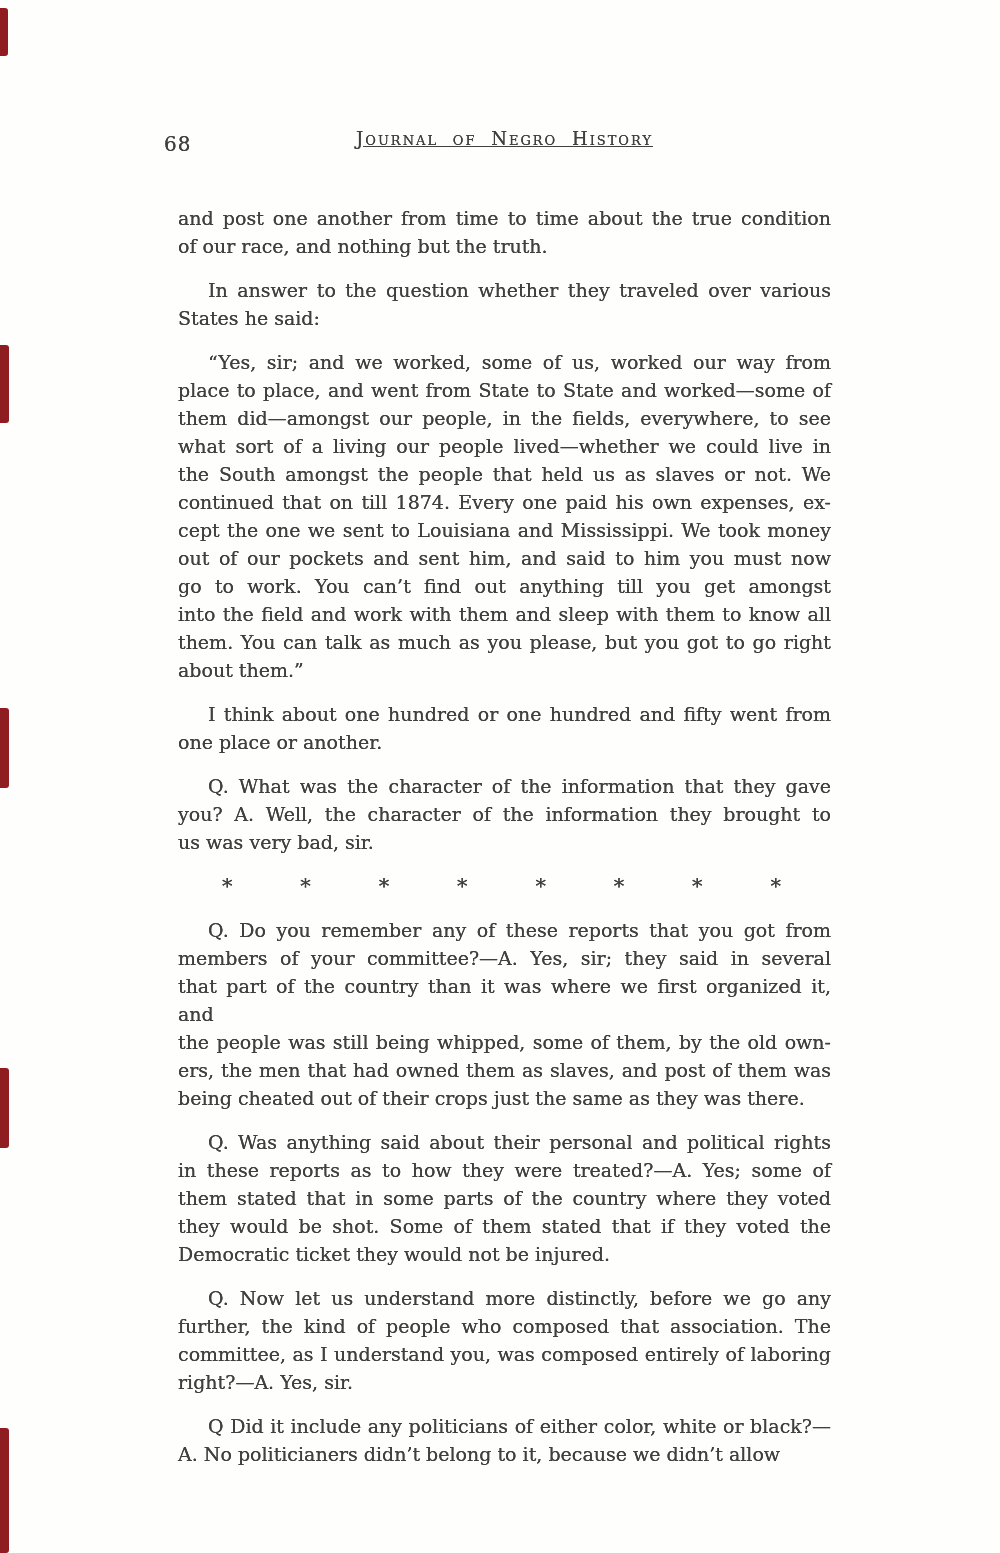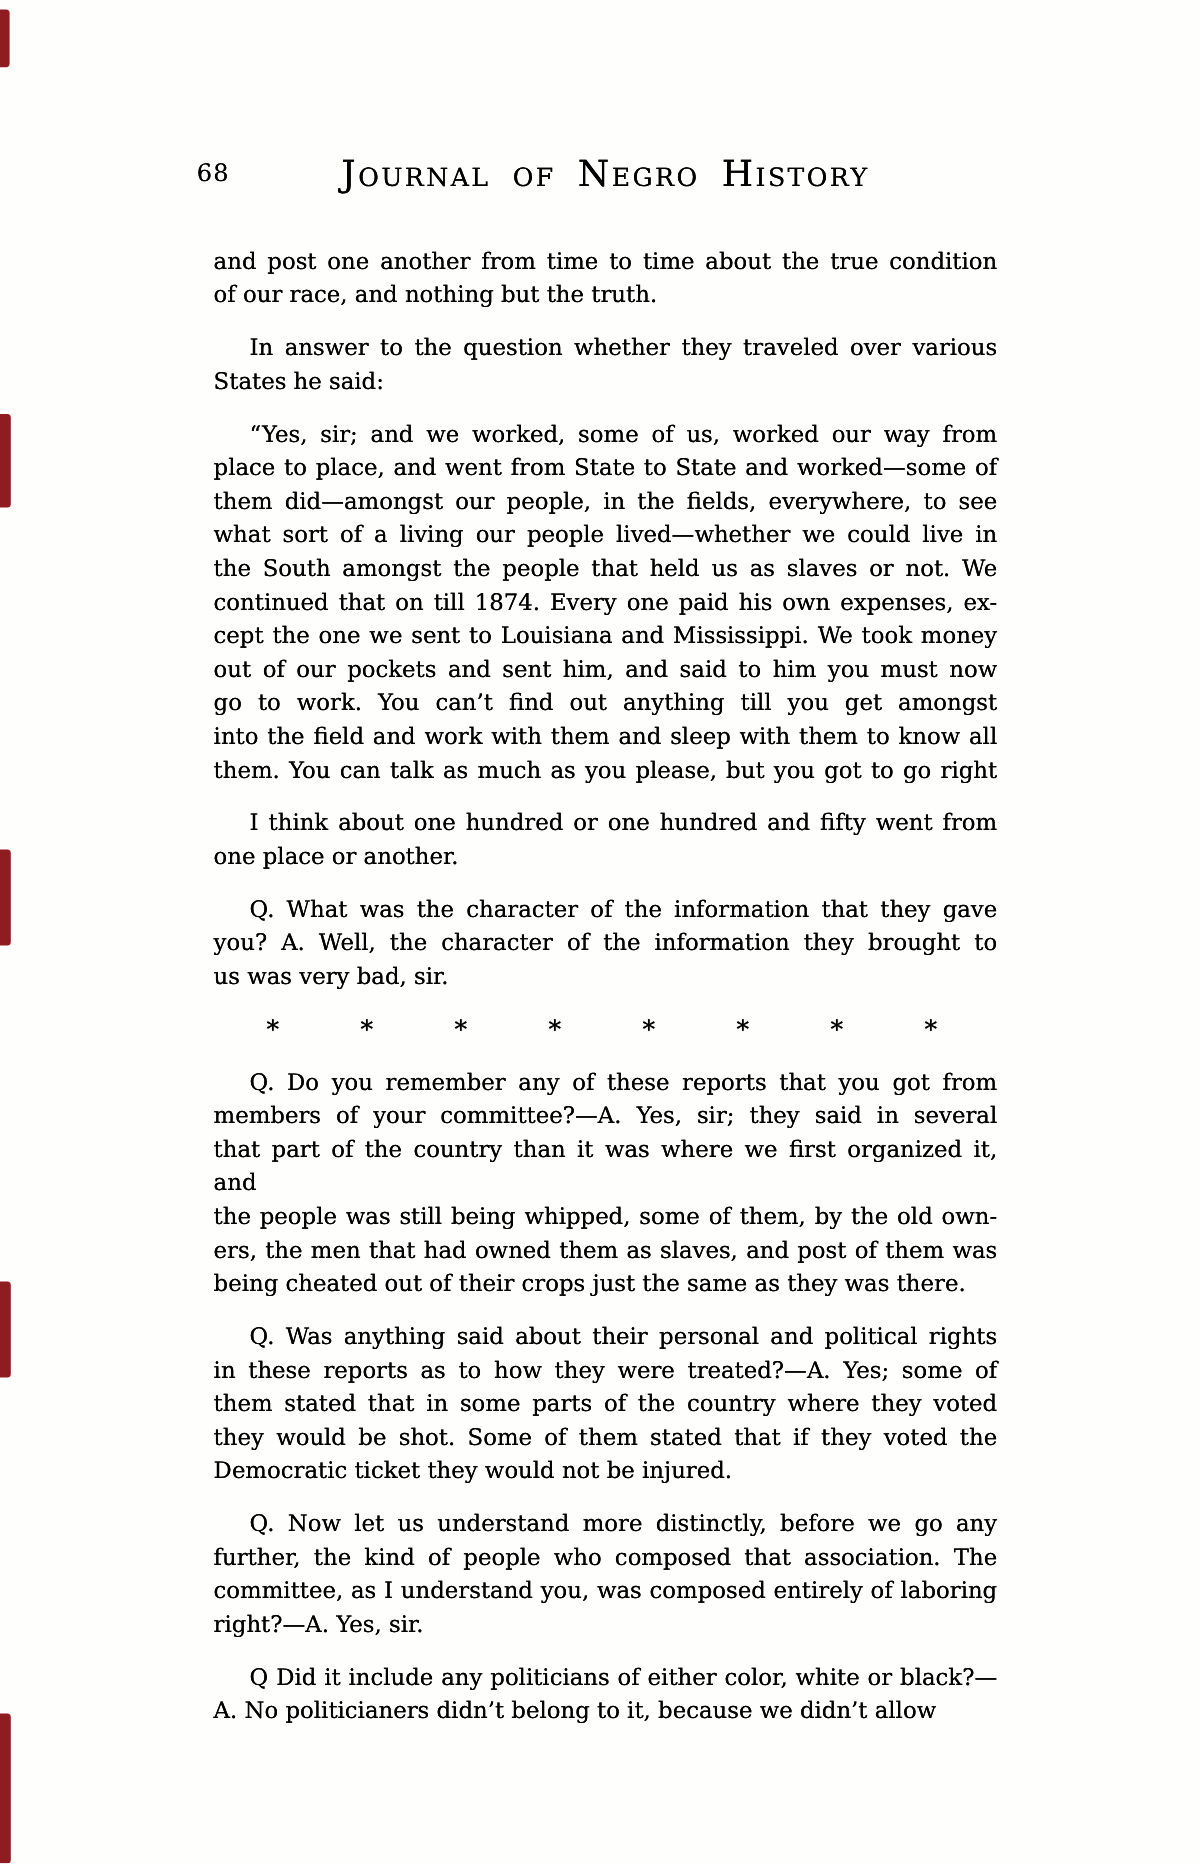--- a/index.html
+++ b/index.html
@@ -7,21 +7,21 @@
     padding: 0;
     background: #ffffff;
   }
   .page {
     position: relative;
     width: 1000px;
     height: 1553px;
     background: #fefefd;
     overflow: hidden;
     font-family: "DejaVu Serif", "Liberation Serif", serif;
-    color: #000000;
+    color: #404040;
   }
   
   .edge-mark {
     position: absolute;
     left: 0;
     width: 9px;
     border-radius: 0 3px 3px 0;
   }
   .edge-mark.m1 { top: 8px;    height: 48px;  width: 8px; }
   .edge-mark.m2 { top: 345px;  height: 78px;  width: 9px; }
@@ -44,24 +44,25 @@
     letter-spacing: 1px;
     text-shadow: 0 0 0.4px currentColor;
   }
   .running-head {
     position: absolute;
     left: 0;
     right: 0;
     top: 0;
     text-align: center;
     font-variant-caps: small-caps;
-    font-size: 30px;
+    font-size: 18px;
     letter-spacing: 2px;
     word-spacing: 7px;
     text-shadow: 0 0 0.5px currentColor;
+    text-decoration: underline;
   }
 
   .text-body {
     position: absolute;
     top: 188px;
     left: 162px;
     width: 685px;
     font-size: 19px;
     line-height: 28px;
     text-shadow: 0 0 0.4px currentColor;
@@ -122,20 +123,21 @@
         <div class="line">place to place, and went from State to State and worked—some of</div>
         <div class="line">them did—amongst our people, in the fields, everywhere, to see</div>
         <div class="line">what sort of a living our people lived—whether we could live in</div>
         <div class="line">the South amongst the people that held us as slaves or not. We</div>
         <div class="line">continued that on till 1874. Every one paid his own expenses, ex-</div>
         <div class="line">cept the one we sent to Louisiana and Mississippi. We took money</div>
         <div class="line">out of our pockets and sent him, and said to him you must now</div>
         <div class="line">go to work. You can’t find out anything till you get amongst</div>
         <div class="line">into the field and work with them and sleep with them to know all</div>
         <div class="line">them. You can talk as much as you please, but you got to go right</div>
+        <div class="line last">about them.”</div>
       </div>
       <div class="para indent">
         <div class="line">I think about one hundred or one hundred and fifty went from</div>
         <div class="line last">one place or another.</div>
       </div>
       <div class="para indent">
         <div class="line">Q. What was the character of the information that they gave</div>
         <div class="line">you? A. Well, the character of the information they brought to</div>
         <div class="line last">us was very bad, sir.</div>
       </div>

